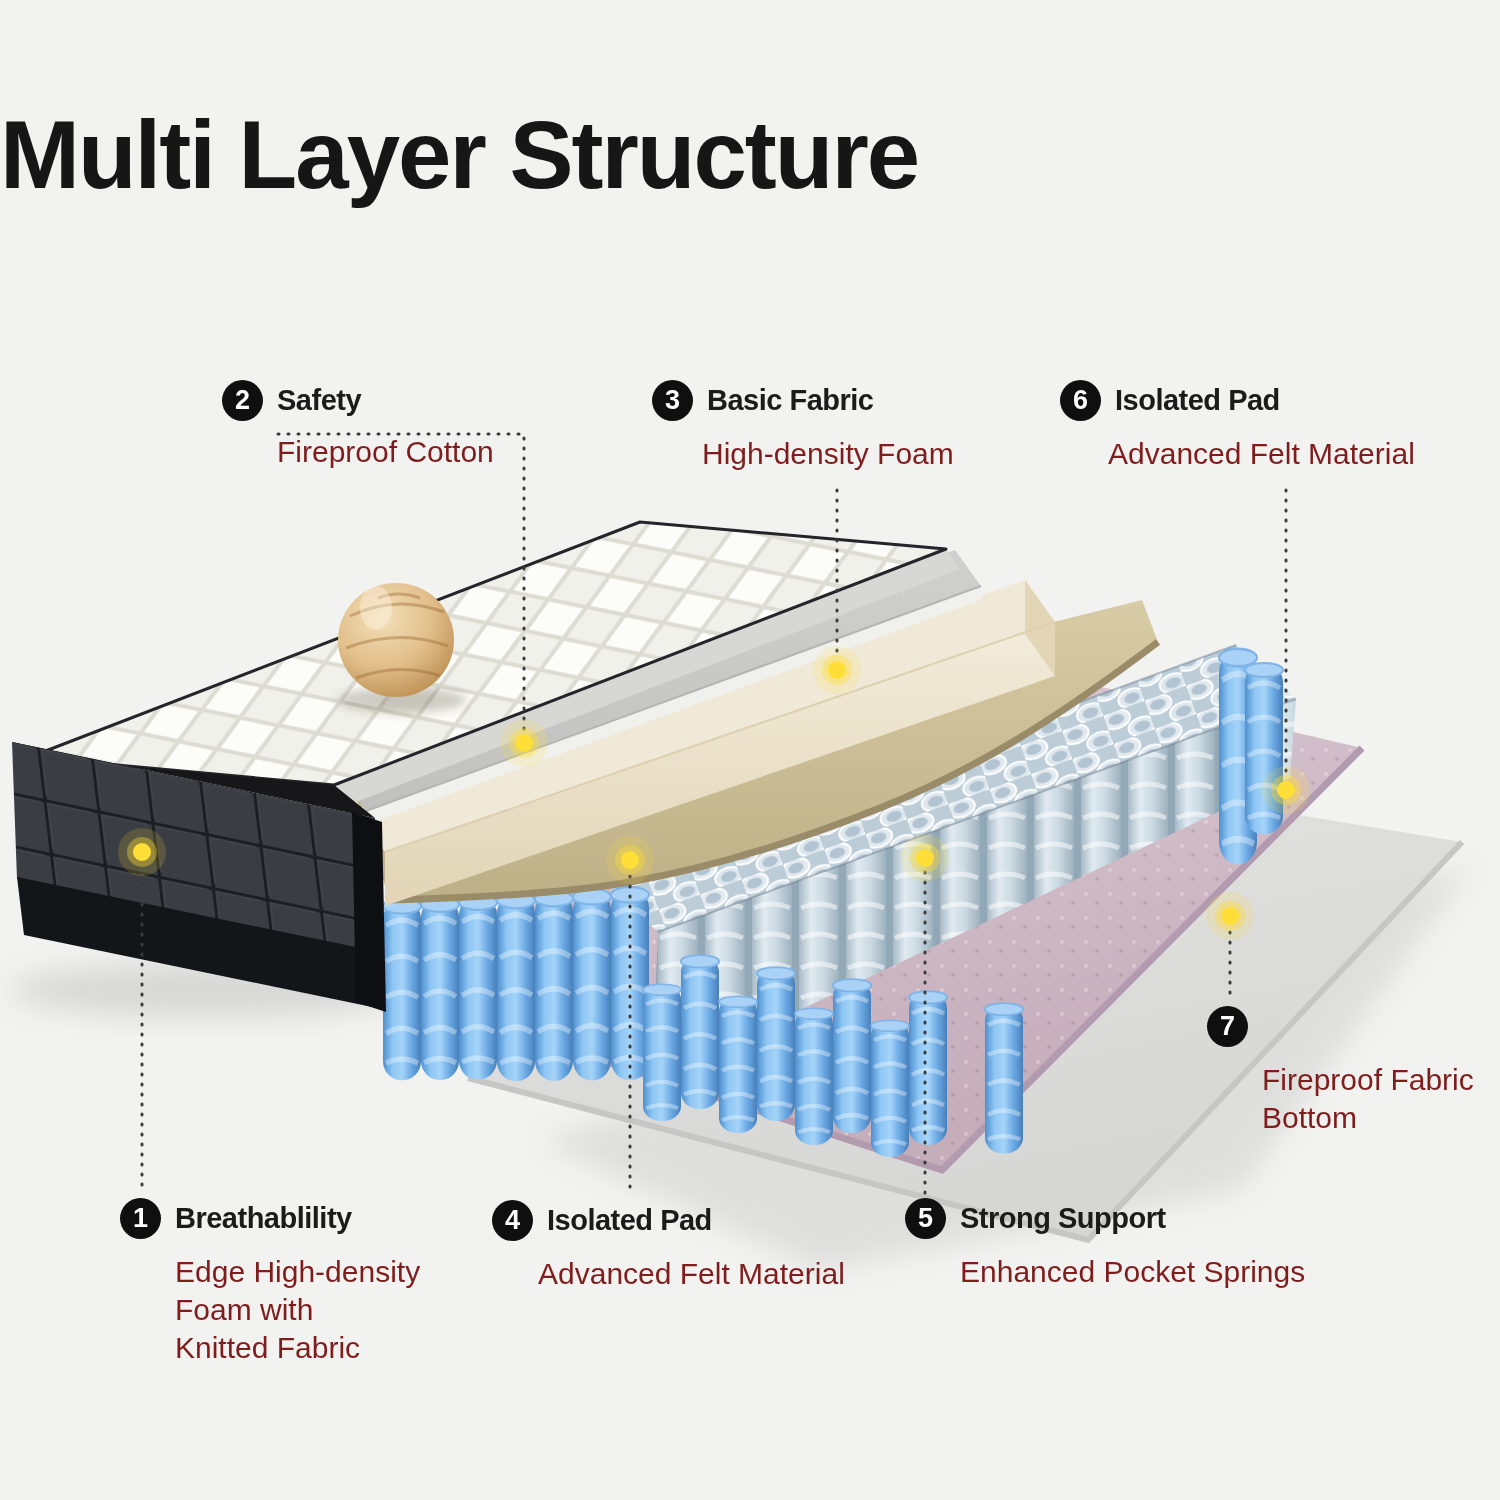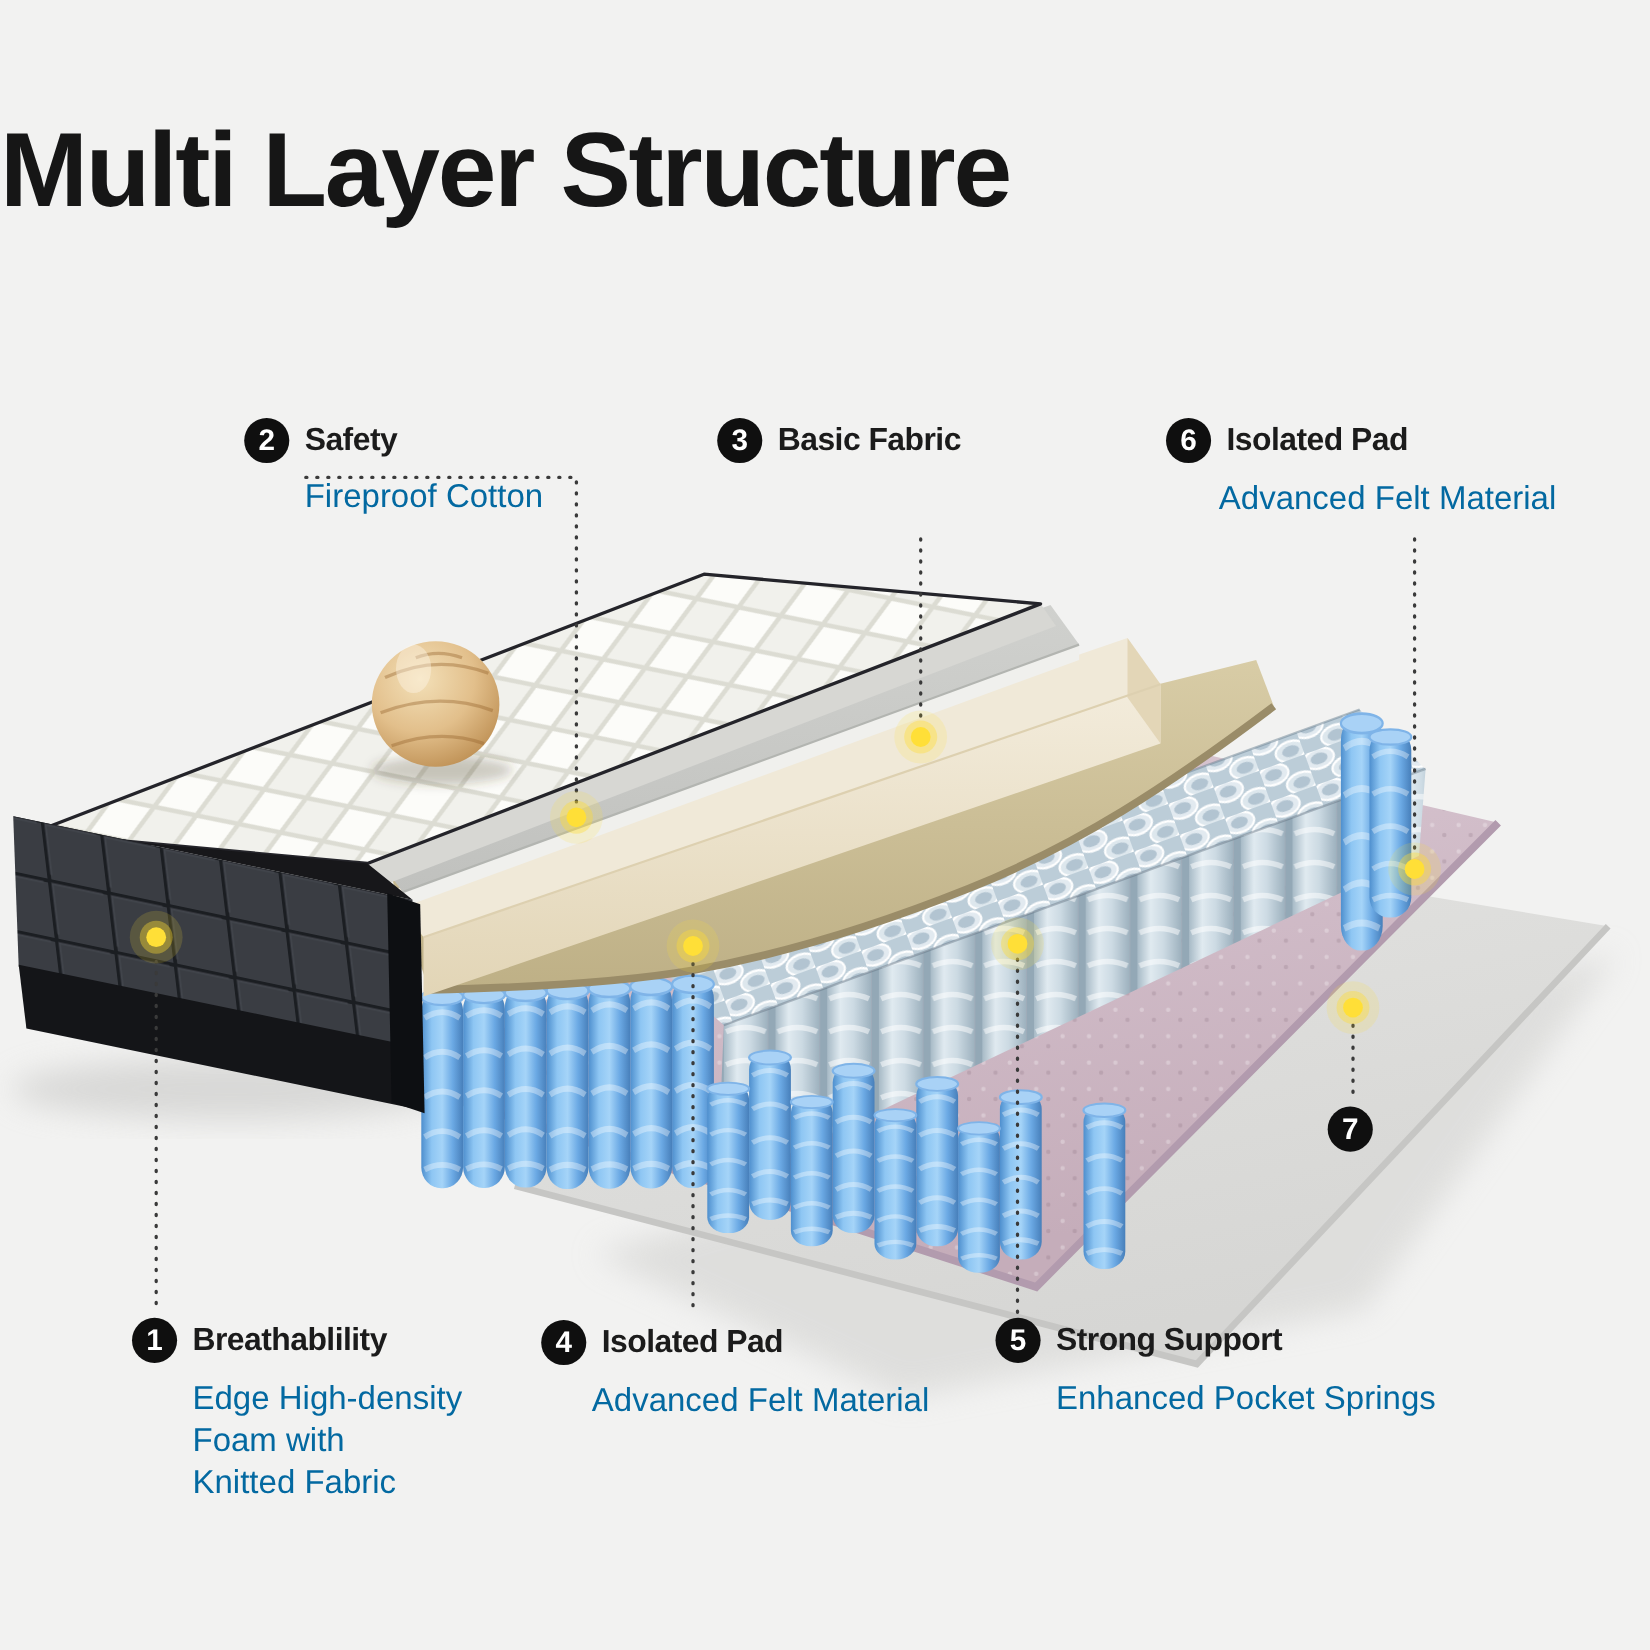--- a/index.html
+++ b/index.html
@@ -7,21 +7,21 @@
          font-family:"Liberation Sans",sans-serif;}
   .art{position:absolute;left:0;top:0;width:1500px;height:1500px;}
   .title{position:absolute;left:0;top:100px;width:1500px;
          font-size:96px;font-weight:800;letter-spacing:-2px;color:#161616;}
   .callout{position:absolute;z-index:5;}
   .hd{display:flex;align-items:center;gap:14px;}
   .badge{width:41px;height:41px;border-radius:50%;background:#0f0f0f;color:#ffffff;
          font-size:27px;font-weight:700;display:flex;align-items:center;justify-content:center;
          flex:0 0 41px;}
   .lbl{font-size:29px;font-weight:700;color:#1b1b1b;letter-spacing:-0.5px;white-space:nowrap;}
-  .desc{margin-left:55px;margin-top:14px;font-size:30px;font-weight:400;color:#0369a1;
+  .desc{margin-left:55px;margin-top:14px;font-size:30px;font-weight:400;color:#7f1d1d;
         line-height:1.27;white-space:pre-line;}
   .c1{left:120px;top:1198px;}
   .c2{left:222px;top:380px;}
   .c2 .desc{margin-top:12px;}
   .c3{left:652px;top:380px;}
   .c3 .desc{margin-left:50px;}
   .c4{left:492px;top:1200px;}
   .c4 .desc{margin-left:46px;}
   .c5{left:905px;top:1198px;}
   .c6{left:1060px;top:380px;}
@@ -264,20 +264,21 @@
       <span class="lbl">Safety</span>
     </div>
     <div class="desc">Fireproof Cotton</div>
   </div>
 
   <div class="callout c3">
     <div class="hd">
       <span class="badge">3</span>
       <span class="lbl">Basic Fabric</span>
     </div>
+    <div class="desc">High-density Foam</div>
   </div>
 
   <div class="callout c4">
     <div class="hd">
       <span class="badge">4</span>
       <span class="lbl">Isolated Pad</span>
     </div>
     <div class="desc">Advanced Felt Material</div>
   </div>
 
@@ -294,15 +295,17 @@
       <span class="badge">6</span>
       <span class="lbl">Isolated Pad</span>
     </div>
     <div class="desc">Advanced Felt Material</div>
   </div>
 
   <div class="callout c7">
     <div class="hd">
       <span class="badge">7</span>
     </div>
+    <div class="desc">Fireproof Fabric
+Bottom</div>
   </div>
 
 </div>
 
 </body></html>

